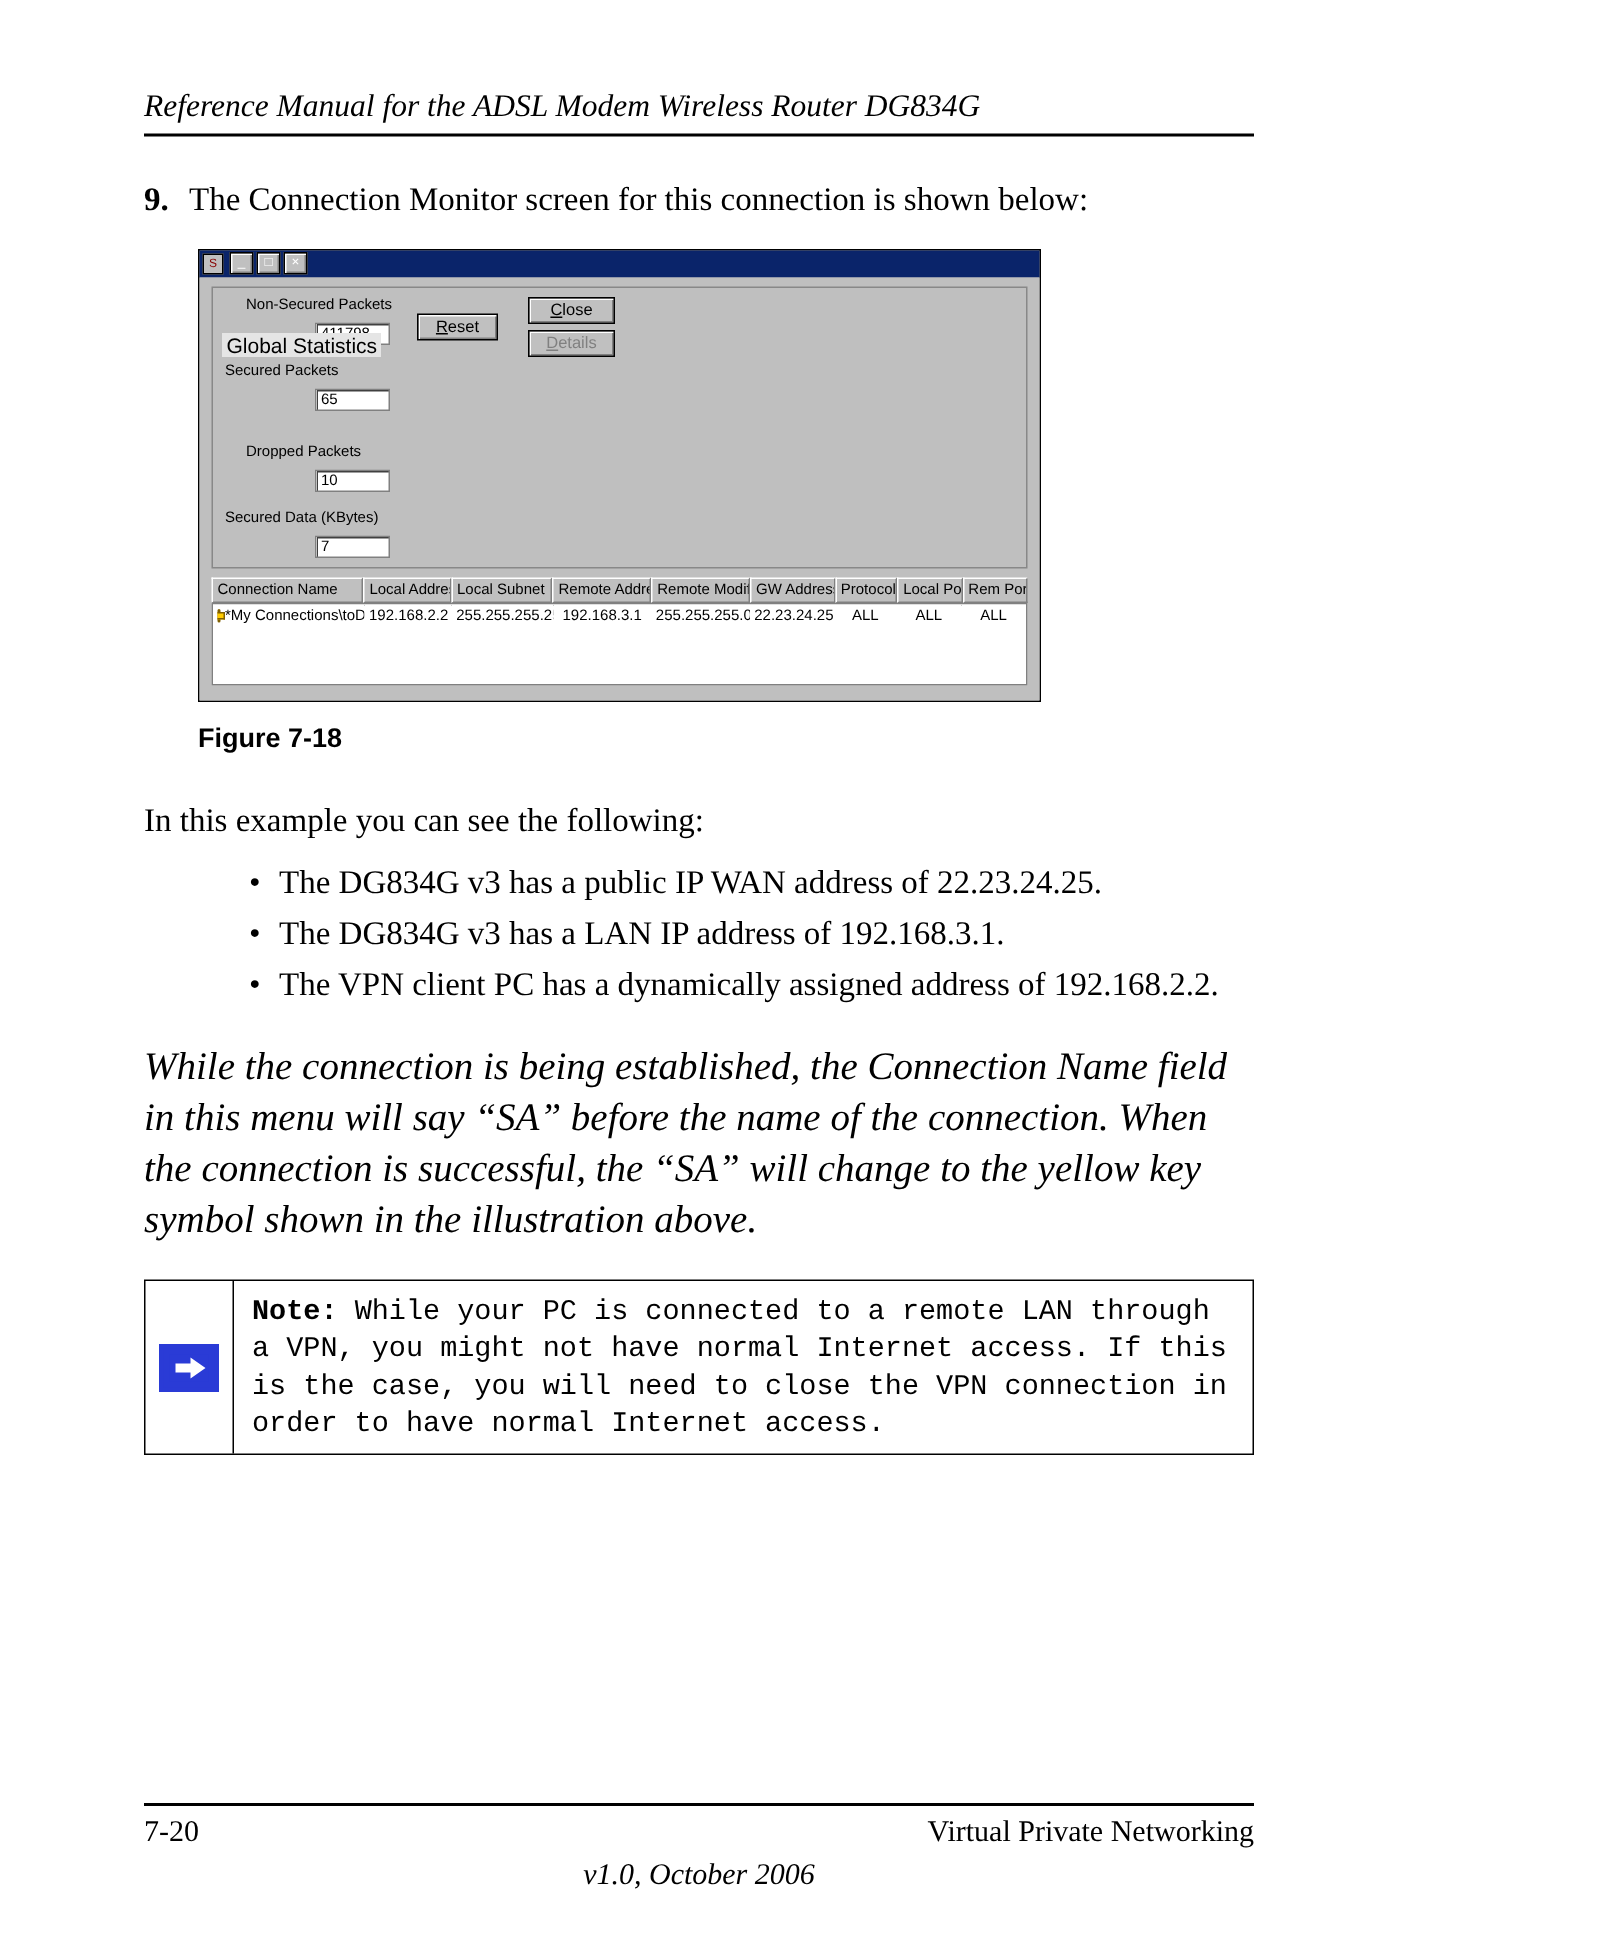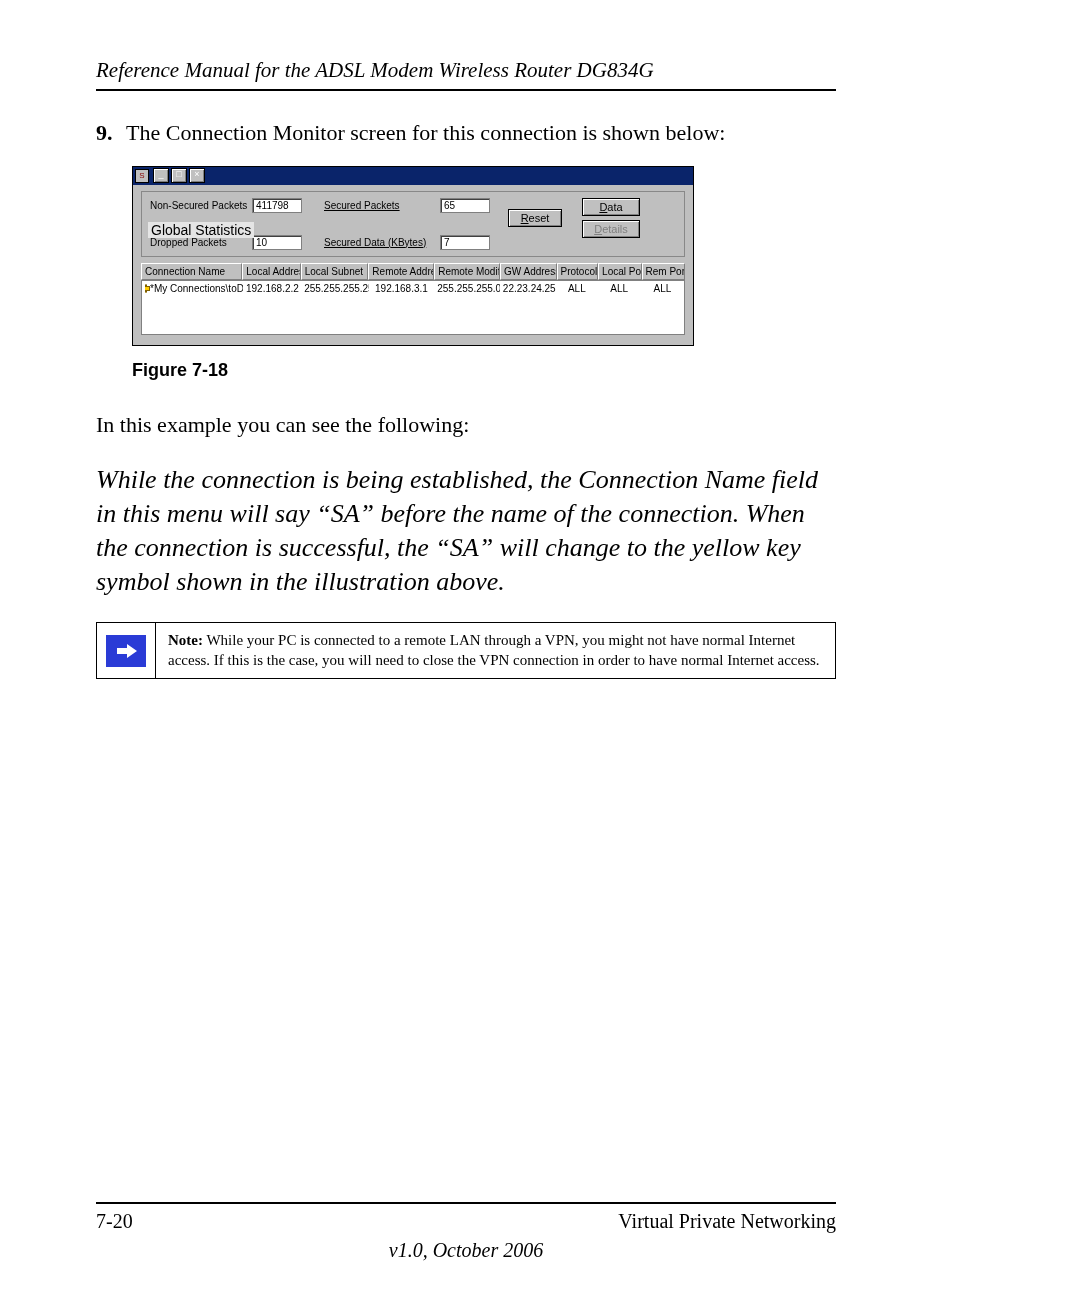--- a/index.html
+++ b/index.html
@@ -13,26 +13,26 @@
   
   .win{width:560px;border:1px solid #000;font-family:Tahoma,Arial,sans-serif;font-size:10px;color:#000;background:#bfbfbf;}
   .titlebar{background:#0a246a;color:#fff;display:flex;align-items:center;height:18px;padding:0 2px;}
   .titlebar .ticon{width:12px;height:12px;background:#c0c0c0;border:1px solid #000;margin-right:4px;display:flex;align-items:center;justify-content:center;font-size:8px;color:#800;}
   .titlebar .ttext{font-weight:bold;font-size:11px;flex:1;white-space:nowrap;overflow:hidden;}
   .titlebar .wbtns{display:flex;gap:2px;}
   .wbtn{width:14px;height:13px;background:#c0c0c0;border:1px solid #000;box-shadow:inset 1px 1px 0 #fff,inset -1px -1px 0 #808080;font-size:9px;line-height:11px;text-align:center;font-family:Arial;}
   .client{background:#bfbfbf;padding:6px 8px 10px 8px;}
   .groupbox{border:1px solid #888;padding:6px 8px 6px 8px;position:relative;margin-bottom:6px;}
   .groupbox .legend{position:absolute;top:-7px;left:6px;background:#e5e5e5;padding:0 3px;font-size:14px;margin-top:37px;}
-  .statsrow{display:flex;align-items:center;gap:6px;}
+  .statsrow{display:flex;align-items:flex-end;gap:6px;flex-direction:column;}
   .statsrow + .statsrow{margin-top:22px;}
   .lbl{font-size:10px;white-space:nowrap;}
   .w-ns{width:96px;}
   .w-dp{width:96px;}
-  .w-sp{width:110px;text-decoration:underline;}
+  .w-sp{width:110px;}
   .sunken{background:#fff;border:1px solid #808080;box-shadow:inset 1px 1px 0 #404040;padding:1px 3px;font-size:10px;}
   .val-a{width:42px;}
   .btn3d{background:#c0c0c0;border:1px solid #000;box-shadow:inset 1px 1px 0 #fff,inset -1px -1px 0 #808080;padding:2px 0;font-size:11px;text-align:center;}
   .btncol{display:flex;flex-direction:column;gap:4px;margin-left:20px;}
   .btncol .btn3d{width:56px;}
   .btn-disabled{color:#808080;}
   .underline-first::first-letter{text-decoration:underline;}
   .hdrrow,.datarow{display:flex;}
   .hcell{background:#c0c0c0;border:1px solid #fff;border-right-color:#808080;border-bottom-color:#808080;font-size:10px;padding:2px 3px;box-sizing:border-box;white-space:nowrap;overflow:hidden;}
   .dcell{background:#fff;font-size:10px;padding:2px 3px;box-sizing:border-box;white-space:nowrap;overflow:hidden;text-align:center;}
@@ -46,21 +46,21 @@
   .fig-cap{font-family:Arial,Helvetica,sans-serif;font-weight:bold;font-size:18px;margin:14px 0 0 36px;}
   .para{font-size:22px;line-height:1.3;margin:30px 0 12px 0;}
   ul.bullets{font-size:22px;line-height:1.35;margin:0 0 0 70px;padding:0;}
   ul.bullets li{margin:4px 0 4px 0;padding-left:20px;list-style:none;position:relative;}
   ul.bullets li::before{content:"•";position:absolute;left:0;}
   .para2{font-size:26px;line-height:1.3;margin:24px 0 24px 0;font-style:italic;}
   .notebox{display:flex;border:1px solid #000;}
   .notebox .iconcell{width:58px;border-right:1px solid #000;display:flex;align-items:center;justify-content:center;}
   .arrowicon{width:34px;height:26px;border:3px solid #2a3bd6;background:#2a3bd6;display:flex;align-items:center;justify-content:center;}
   .arrowicon svg{display:block;}
-  .notebox .notetext{flex:1;padding:8px 12px;font-size:15px;line-height:1.3;}
+  .notebox .notetext{flex:1;padding:8px 12px;font-size:19px;line-height:1.3;font-family:Liberation Mono, monospace;}
   .footer{position:absolute;left:96px;right:96px;bottom:34px;}
   .footer .frow{display:flex;justify-content:space-between;font-size:20px;margin-top:6px;}
   .footer .ver{text-align:center;font-style:italic;font-size:20px;margin-top:6px;}
 </style>
 </head>
 <body>
 
 <div class="page">
 
   <div class="running-head">Reference Manual for the ADSL Modem Wireless Router DG834G</div>
@@ -98,21 +98,21 @@
                 <span class="sunken val-a">10</span>
                 <span style="width:10px;"></span>
                 <span class="lbl w-sp">Secured Data (KBytes)</span>
                 <span class="sunken val-a">7</span>
               </div>
             </div>
             <div style="flex:0 0 auto;margin-left:18px;display:flex;align-items:center;height:40px;">
               <span class="btn3d underline-first" style="width:52px;">Reset</span>
             </div>
             <div class="btncol">
-              <span class="btn3d underline-first">Data</span>
+              <span class="btn3d underline-first">Close</span>
               <span class="btn3d underline-first btn-disabled">Details</span>
             </div>
           </div>
         </div>
 
         <div>
           <div class="hdrrow">
             <span class="hcell c0">Connection Name</span>
             <span class="hcell c1">Local Address</span>
             <span class="hcell c2">Local Subnet</span>
@@ -142,20 +142,25 @@
           </div>
         </div>
       </div>
     </div>
   </div>
 
   <div class="fig-cap">Figure 7-18</div>
 
   <div class="para">In this example you can see the following:</div>
 
+  <ul class="bullets">
+    <li>The DG834G v3 has a public IP WAN address of 22.23.24.25.</li>
+    <li>The DG834G v3 has a LAN IP address of 192.168.3.1.</li>
+    <li>The VPN client PC has a dynamically assigned address of 192.168.2.2.</li>
+  </ul>
 
   <div class="para2">While the connection is being established, the Connection Name field in this menu will say “SA” before the name of the connection. When the connection is successful, the “SA” will change to the yellow key symbol shown in the illustration above.</div>
 
   <div class="notebox">
     <div class="iconcell">
       <span class="arrowicon">
         <svg width="26" height="18" viewBox="0 0 26 18">
           <rect x="0" y="0" width="26" height="18" fill="#2a3bd6"></rect>
           <polygon points="4,6 14,6 14,2 24,9 14,16 14,12 4,12" fill="#ffffff"></polygon>
         </svg>

